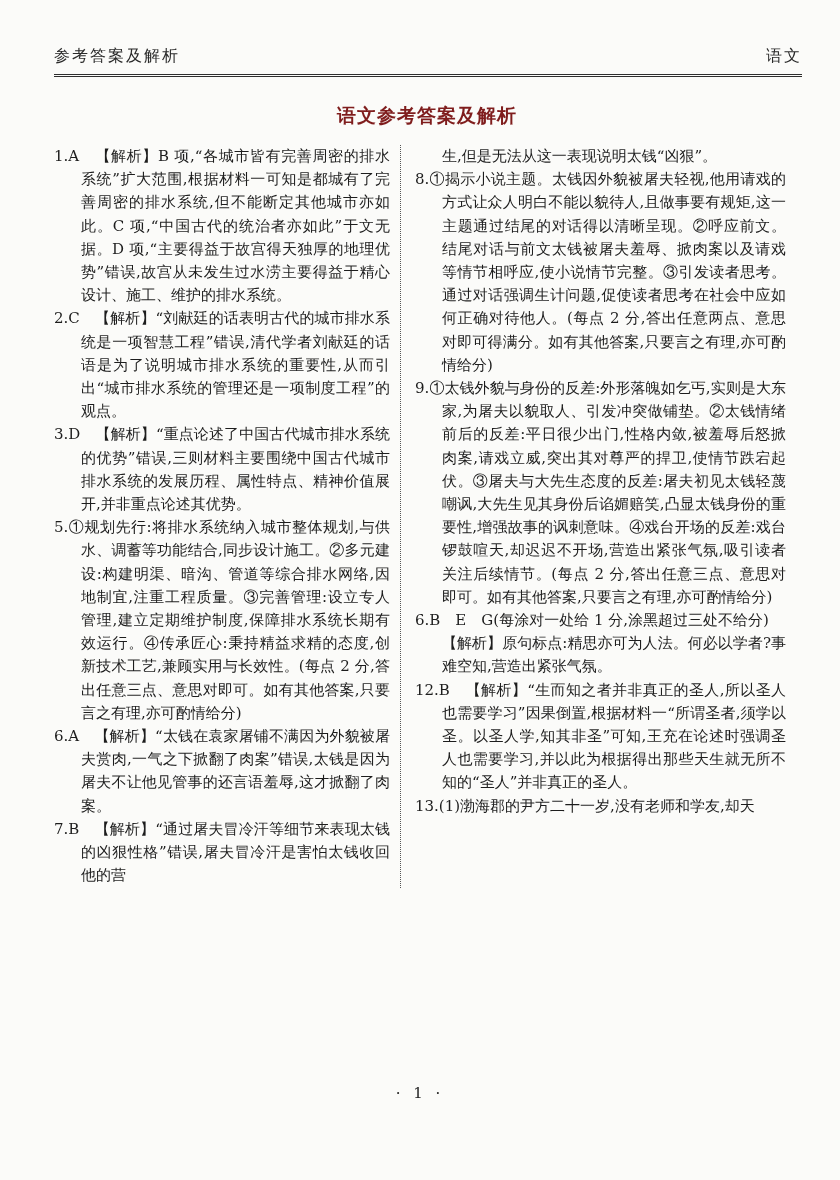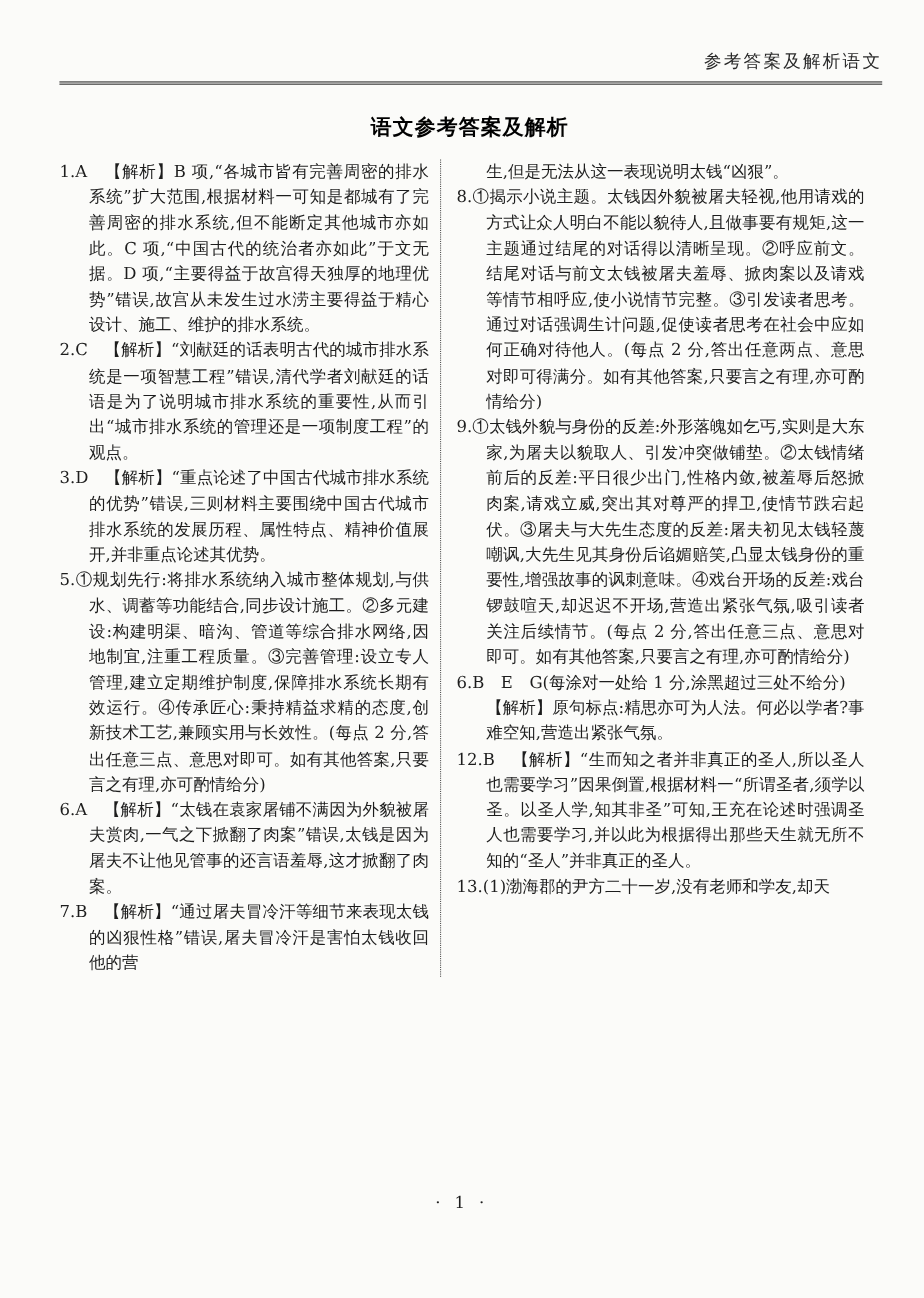--- a/index.html
+++ b/index.html
@@ -14,21 +14,21 @@
   }
   .page {
     position: relative;
     width: 840px;
     height: 1180px;
     box-sizing: border-box;
     padding: 46px 40px 0 54px;
   }
   .header {
     display: flex;
-    justify-content: flex-end;
+    justify-content: space-between;
     align-items: flex-end;
     width: 748px;
     font-size: 16px;
     letter-spacing: 2px;
     color: #2a2a2a;
   }
   .rule {
     width: 748px;
     height: 3px;
     margin-top: 7px;
@@ -43,21 +43,21 @@
     font-weight: bold;
     letter-spacing: 3px;
     color: #111;
   }
   h2.subtitle {
     margin: 26px 0 16px 0;
     text-align: center;
     font-size: 19px;
     font-weight: bold;
     letter-spacing: 1px;
-    color: #000000;
+    color: #7f1d1d;
   }
   .columns {
     display: flex;
     width: 748px;
     font-size: 15px;
     line-height: 23.2px;
     text-align: justify;
   }
   .col-left {
     width: 346px;

